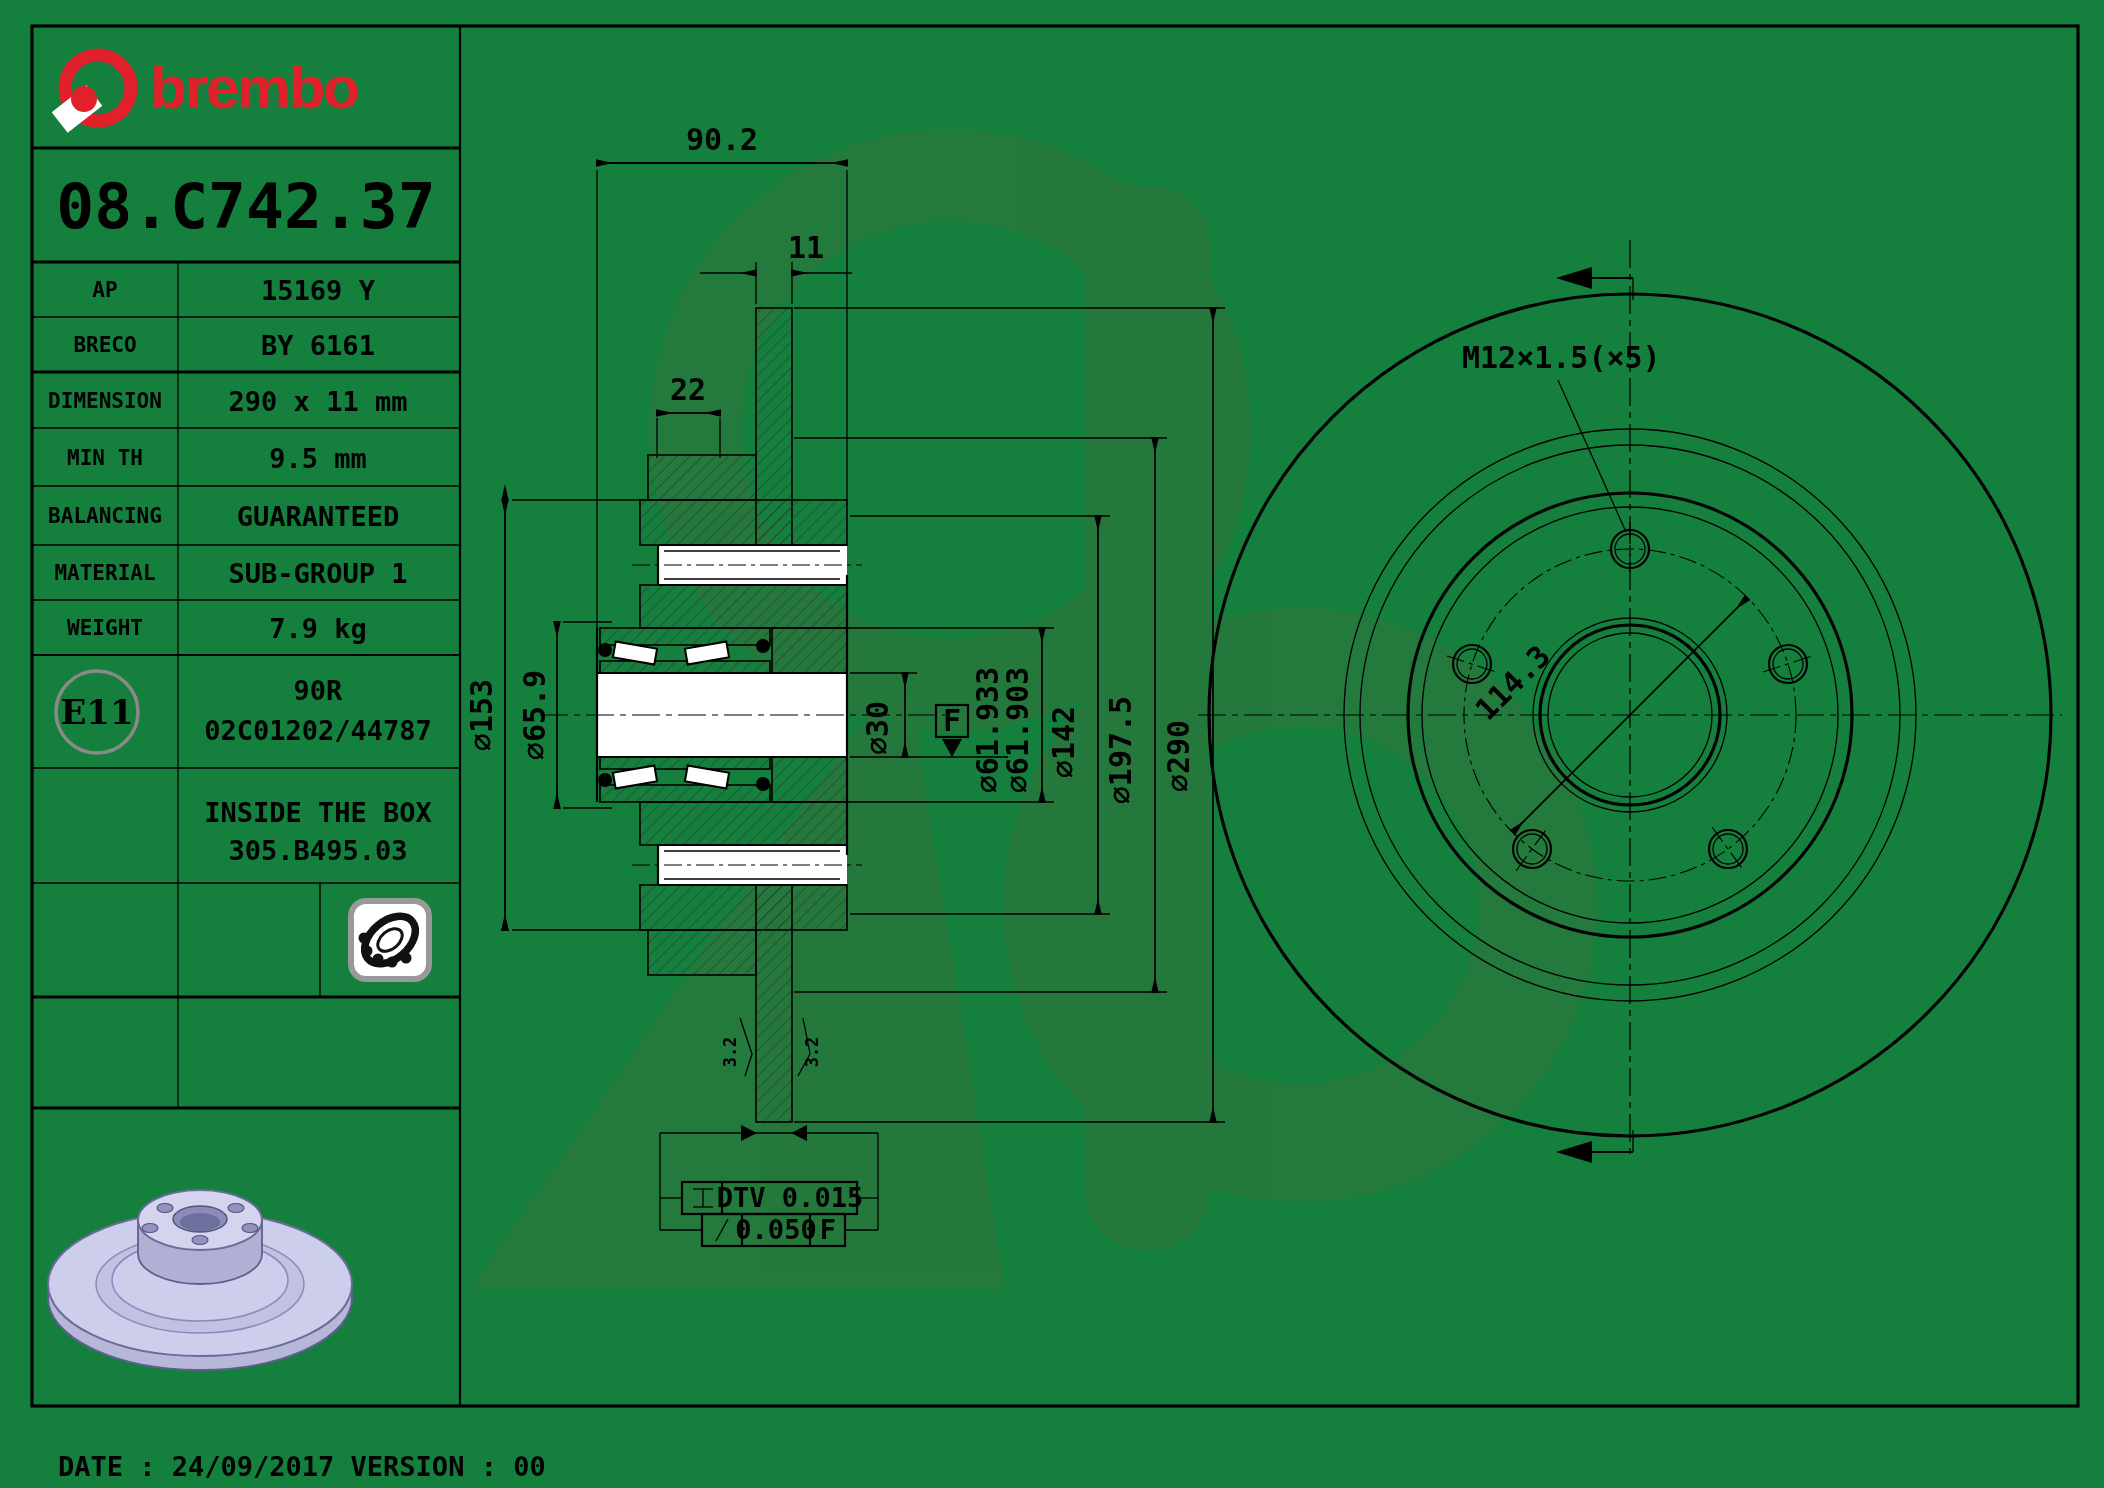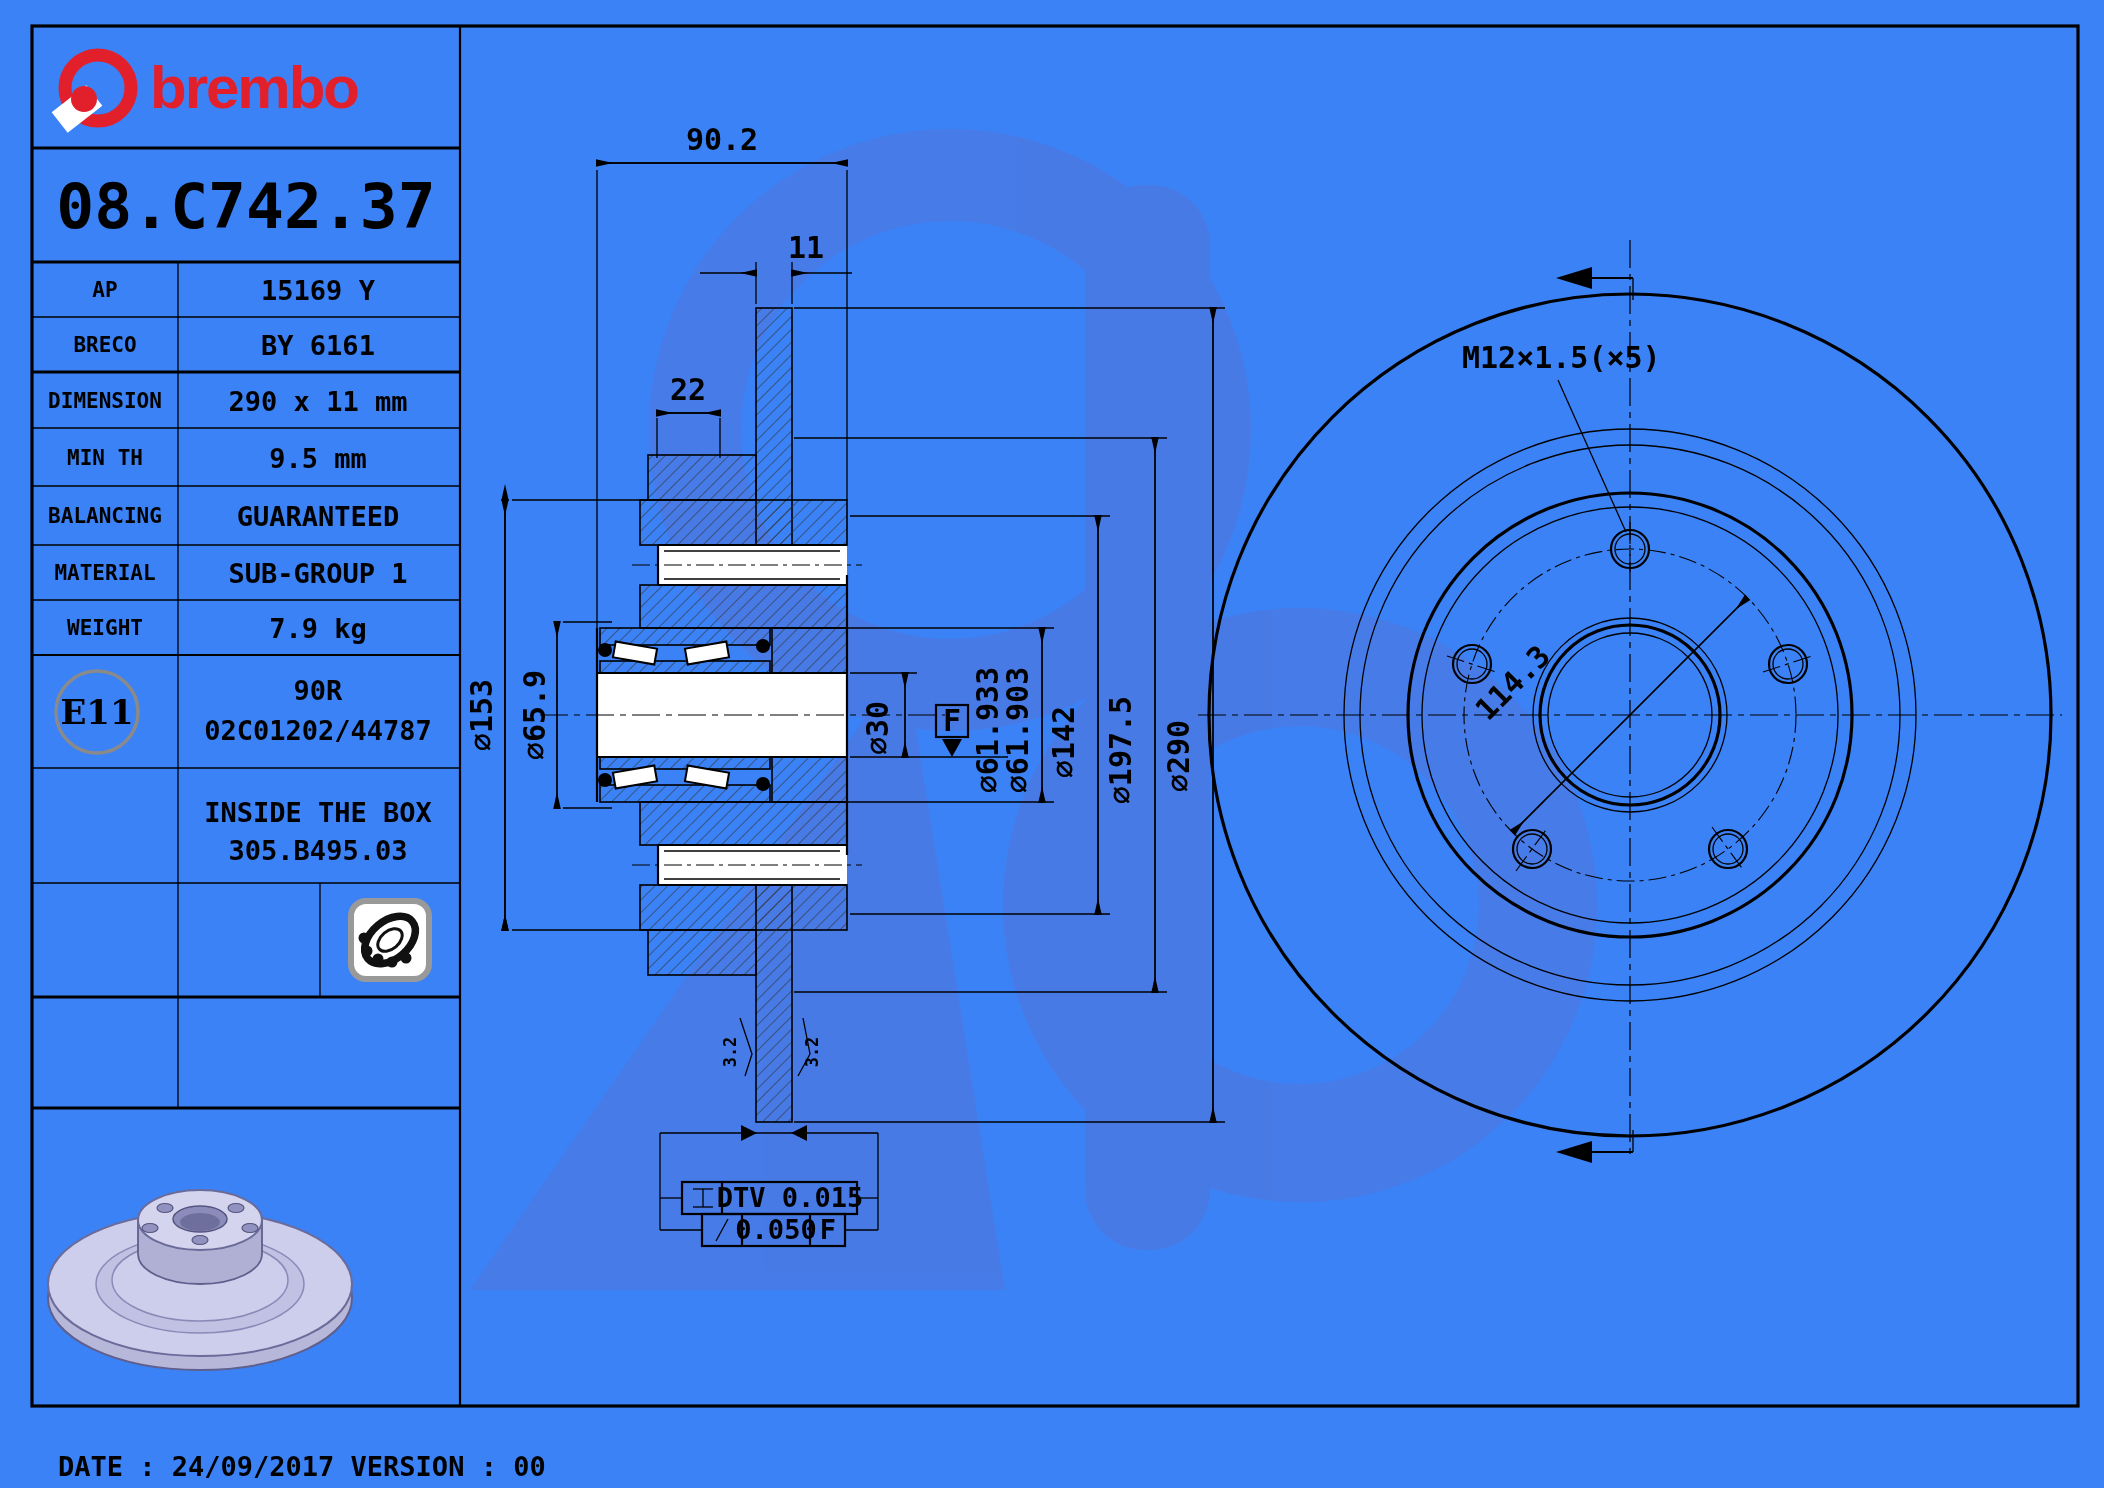--- a/index.html
+++ b/index.html
@@ -1,16 +1,16 @@
 <!DOCTYPE html>
 <html><head>
 <meta charset="utf-8">
 <style>
   html,body{margin:0;padding:0;background:#ffffff;}
-  .sheet{position:relative;width:2104px;height:1488px;background:#3b82f6;overflow:hidden;}
+  .sheet{position:relative;width:2104px;height:1488px;background:#15803d;overflow:hidden;}
   svg text{user-select:none;}
   .dim    {font-family:"DejaVu Sans Mono",monospace;font-weight:bold;font-size:30px;fill:#000;}
   .dimsm  {font-family:"DejaVu Sans Mono",monospace;font-weight:bold;font-size:17px;fill:#000;}
   .lbl    {font-family:"DejaVu Sans Mono",monospace;font-weight:bold;font-size:21px;fill:#000;}
   .val    {font-family:"DejaVu Sans Mono",monospace;font-weight:bold;font-size:27px;fill:#000;}
   .pn     {font-family:"DejaVu Sans Mono",monospace;font-weight:bold;font-size:63px;fill:#000;}
   .brand  {font-family:"Liberation Sans",sans-serif;font-weight:bold;font-size:60px;fill:#e2202c;letter-spacing:-2px;}
   .e11    {font-family:"DejaVu Serif",serif;font-weight:bold;font-size:34px;fill:#000;}
   .foot   {font-family:"DejaVu Sans Mono",monospace;font-weight:bold;font-size:27px;fill:#000;}
   .thin   {stroke:#000;stroke-width:1.3;fill:none;}

